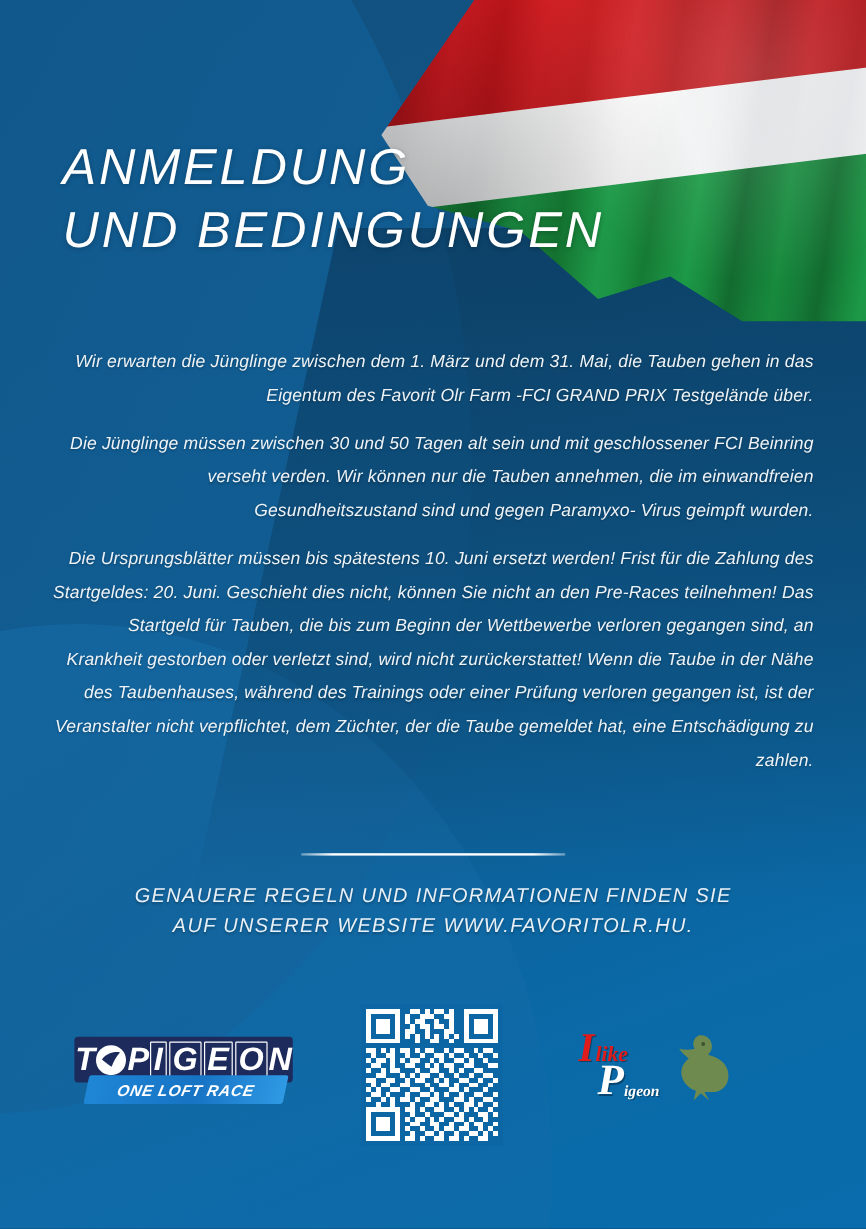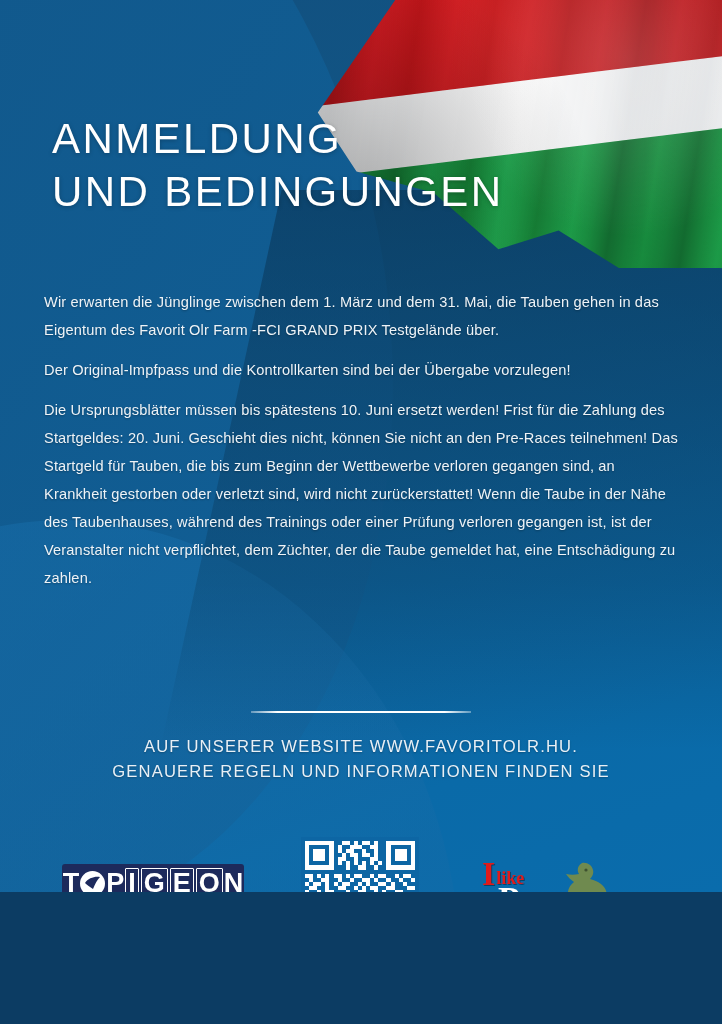--- a/index.html
+++ b/index.html
@@ -6,23 +6,24 @@
     margin: 0;
     padding: 0;
     background: #0c3c63;
   }
   body {
     font-family: "Liberation Sans", sans-serif;
   }
   .poster {
     position: relative;
     width: 722px;
-    height: 892px;
+    height: 1024px;
     overflow: hidden;
     background: linear-gradient(160deg, #12507f 0%, #115585 28%, #0e5f96 58%, #0a6aa8 82%, #0a6cac 100%);
+    font-style: italic;
   }
 
   
   .bg-arc-upper {
     position: absolute;
     left: -470px;
     top: -250px;
     width: 860px;
     height: 1180px;
     border-radius: 50% 50% 50% 50%;
@@ -117,21 +118,21 @@
     text-shadow: 0 1px 4px rgba(0,0,0,0.25);
     white-space: pre;
   }
 
   
   .body-copy {
     position: absolute;
     left: 44px;
     top: 288px;
     width: 634px;
-    text-align: left;
+    text-align: right;
     color: #eef3f7;
     font-size: 14.6px;
     line-height: 1.92;
     letter-spacing: 0.15px;
     text-shadow: 0 1px 2px rgba(0,0,0,0.28);
   }
   .body-copy p {
     margin: 0 0 12px 0;
   }
   .body-copy p:last-child { margin-bottom: 0; }
@@ -332,29 +333,29 @@
       <div class="flag-folds"></div>
       <div class="flag-shade"></div>
     </div>
   </div>
 
   <div class="headline"><span>ANMELDUNG</span>
 <span>UND BEDINGUNGEN</span></div>
 
   <div class="body-copy">
     <p>Wir erwarten die Jünglinge zwischen dem 1. März und dem 31. Mai, die Tauben gehen in das Eigentum des Favorit Olr Farm -FCI GRAND PRIX Testgelände über.</p>
-    <p>Der Original-Impfpass und die Kontrollkarten sind bei der Übergabe vorzulegen!</p>
+    <p>Die Jünglinge müssen  zwischen 30 und 50 Tagen alt sein und mit geschlossener FCI Beinring verseht verden. Wir können nur die Tauben annehmen, die im einwandfreien Gesundheitszustand sind und gegen  Paramyxo- Virus geimpft wurden.</p>
     <p>Die Ursprungsblätter  müssen bis spätestens 10. Juni ersetzt werden! Frist für die Zahlung des Startgeldes: 20. Juni. Geschieht dies nicht, können Sie nicht an den Pre-Races teilnehmen! Das Startgeld für Tauben, die bis zum Beginn der Wettbewerbe verloren gegangen sind, an Krankheit gestorben oder verletzt sind, wird nicht zurückerstattet! Wenn die Taube in der Nähe des Taubenhauses, während des Trainings oder einer Prüfung verloren gegangen ist, ist der Veranstalter nicht verpflichtet, dem Züchter, der die Taube gemeldet hat, eine Entschädigung zu zahlen.</p>
   </div>
 
   <div class="divider"></div>
 
   <div class="footer-note">
+    <div>GENAUERE REGELN UND INFORMATIONEN FINDEN SIE</div>
     <div>AUF UNSERER WEBSITE WWW.FAVORITOLR.HU.</div>
-    <div>GENAUERE REGELN UND INFORMATIONEN FINDEN SIE</div>
   </div>
 
   <div class="logo-row">
 
     <div class="topigeon">
       <div class="tp-plate"></div>
       <div class="tp-word">
         <span class="tp-letter">T</span>
         <span class="tp-o-bird">
           <svg width="17" height="15" viewBox="0 0 17 15" xmlns="http://www.w3.org/2000/svg">

